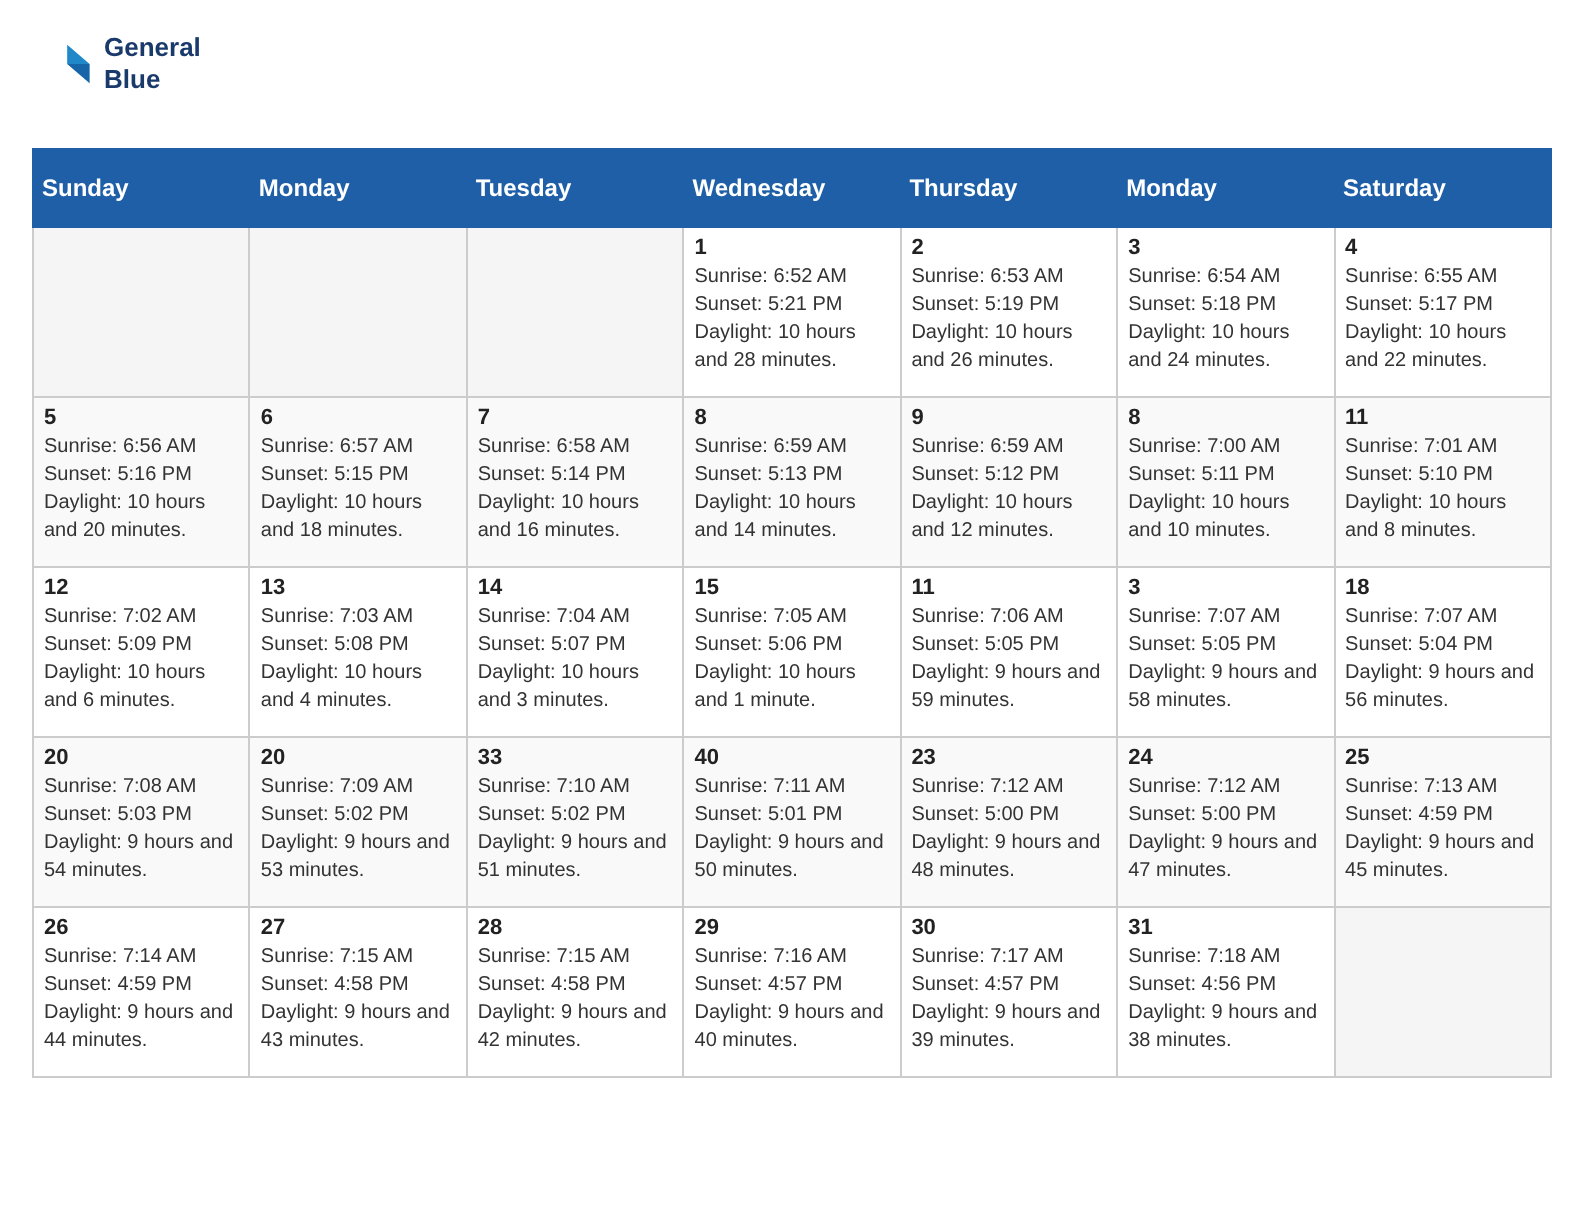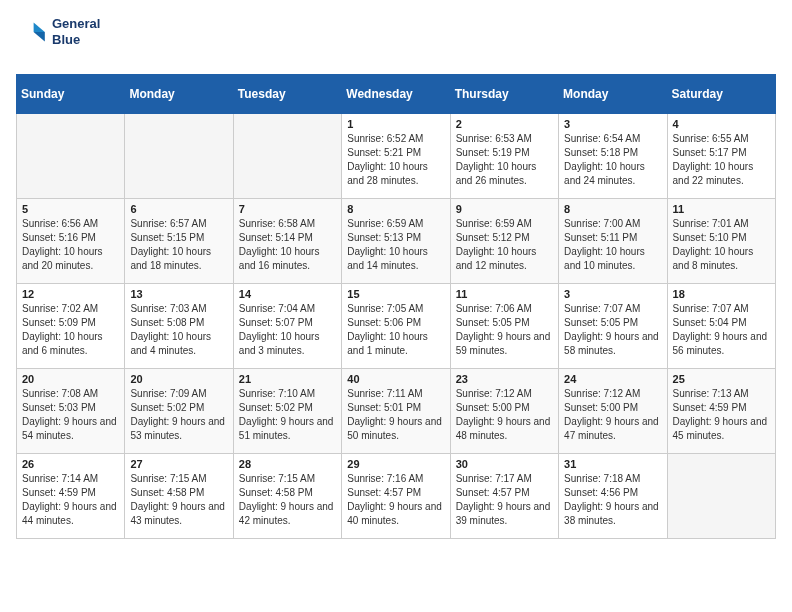--- a/index.html
+++ b/index.html
@@ -200,21 +200,21 @@
       <tr>
         <td>
           <div class="day-num">20</div>
 <div class="day-info">Sunrise: 7:08 AM<br>Sunset: 5:03 PM<br>Daylight: 9 hours and 54 minutes.</div>
         </td>
         <td>
           <div class="day-num">20</div>
 <div class="day-info">Sunrise: 7:09 AM<br>Sunset: 5:02 PM<br>Daylight: 9 hours and 53 minutes.</div>
         </td>
         <td>
-          <div class="day-num">21</div>
+          <div class="day-num">33</div>
 <div class="day-info">Sunrise: 7:10 AM<br>Sunset: 5:02 PM<br>Daylight: 9 hours and 51 minutes.</div>
         </td>
         <td>
           <div class="day-num">40</div>
 <div class="day-info">Sunrise: 7:11 AM<br>Sunset: 5:01 PM<br>Daylight: 9 hours and 50 minutes.</div>
         </td>
         <td>
           <div class="day-num">23</div>
 <div class="day-info">Sunrise: 7:12 AM<br>Sunset: 5:00 PM<br>Daylight: 9 hours and 48 minutes.</div>
         </td>

